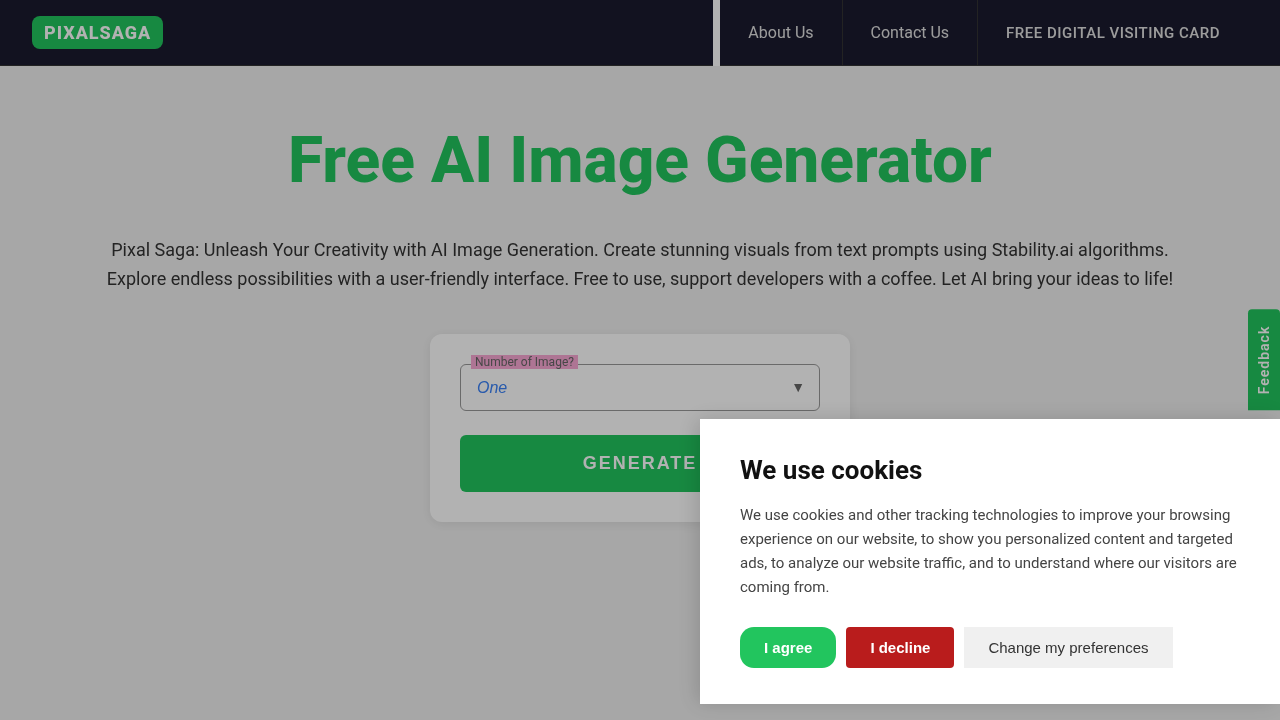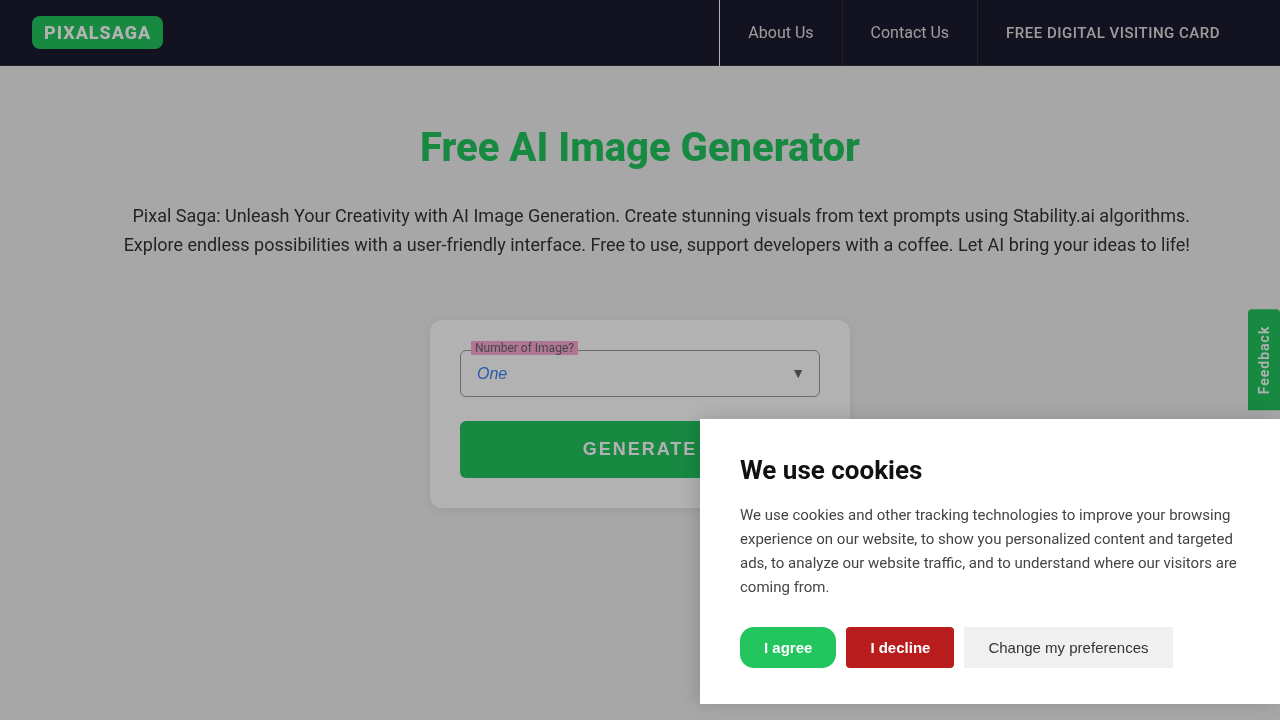--- a/index.html
+++ b/index.html
@@ -60,21 +60,21 @@
       font-size: 16px;
       padding: 0 28px;
       height: 66px;
       display: flex;
       align-items: center;
       cursor: pointer;
       border-right: 1px solid #333;
     }
 
     .nav-link:first-child {
-      border-left: 1px solid #ffffff;
+      border-left: 7px solid #ffffff;
     }
 
     .nav-link-cta {
       color: #e0e0e0;
       text-decoration: none;
       font-size: 15px;
       padding: 0 28px;
       height: 66px;
       display: flex;
       align-items: center;
@@ -87,35 +87,35 @@
     .main-content {
       background: #f0f0f0;
       min-height: calc(720px - 66px);
       display: flex;
       flex-direction: column;
       align-items: center;
       padding: 60px 40px 40px;
     }
 
     .hero-title {
-      font-size: 40px;
+      font-size: 64px;
       font-weight: 800;
       color: #22c55e;
       text-align: left;
-      margin-bottom: 32px;
+      margin-bottom: 40px;
       line-height: 1.1;
     }
 
     .hero-description {
       font-size: 18px;
       color: #333;
-      text-align: right;
+      text-align: center;
       max-width: 1100px;
       line-height: 1.6;
-      margin-bottom: 60px;
+      margin-bottom: 40px;
     }
 
     .card-container {
       background: #fff;
       border-radius: 12px;
       padding: 30px;
       width: 420px;
       box-shadow: 0 2px 12px rgba(0,0,0,0.08);
     }
 

